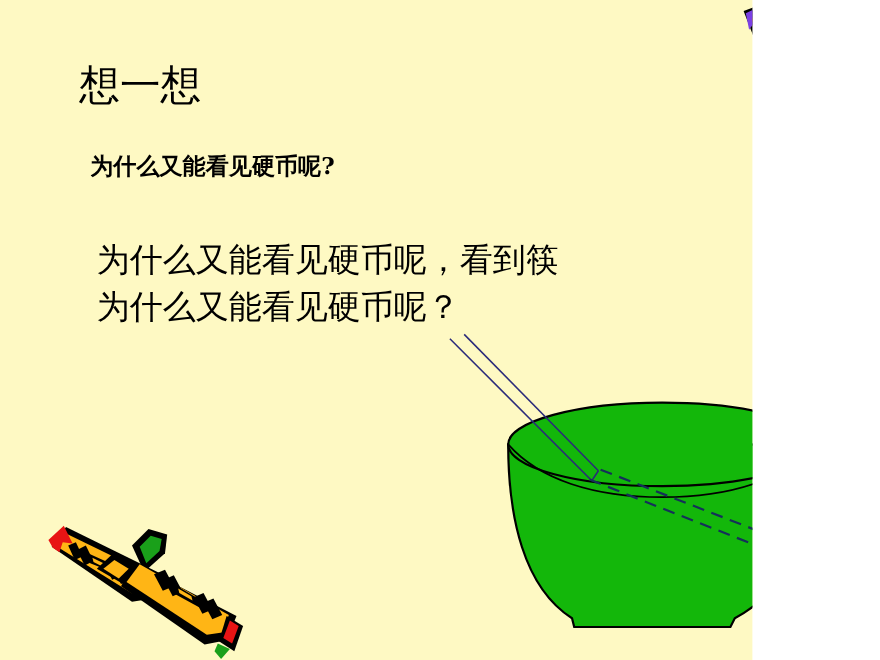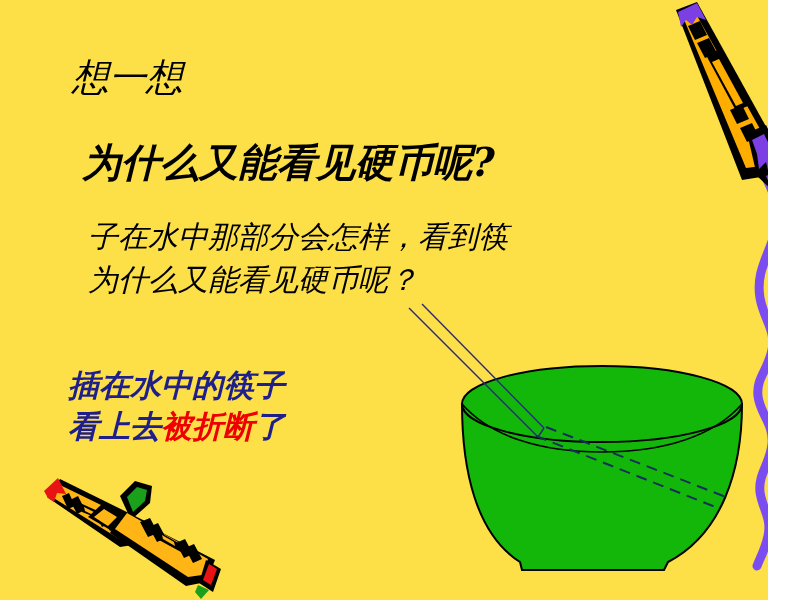--- a/index.html
+++ b/index.html
@@ -5,25 +5,24 @@
   html, body {
     margin: 0;
     padding: 0;
     background: #ffffff;
   }
   body {
     font-family: "Liberation Serif", "DejaVu Serif", serif;
   }
   #slide {
     position: relative;
-    width: 768px;
+    width: 684px;
     height: 600px;
-    background: #fde047;
+    background: #fef9c3;
     overflow: hidden;
-    font-style: italic;
   }
 
   
   .txt {
     position: absolute;
     white-space: pre;
     color: #000000;
     font-family: "DejaVu Serif", "Liberation Serif", serif;
     line-height: 1.28;
   }
@@ -31,21 +30,21 @@
   #title-text {
     left: 72px;
     top: 54px;
     font-size: 37px;
     letter-spacing: 0px;
   }
 
   #question-text {
     left: 82px;
     top: 138px;
-    font-size: 39px;
+    font-size: 21px;
     font-weight: 700;
   }
 
   #explain-text {
     left: 88px;
     top: 216px;
     font-size: 30px;
     line-height: 1.42;
   }
 
@@ -168,19 +167,17 @@
         <path d="M 209 564 L 217 569 L 211 585 L 203 580 Z" fill="#e81414"></path>
         <path d="M 198 585 L 209 590 L 201 599 L 195 592 Z" fill="#1aa01a"></path>
       </g>
     </g>
   </svg>
 
   <div class="txt" id="title-text">想一想</div>
 
   <div class="txt" id="question-text">为什么又能看见硬币呢?</div>
 
-  <div class="txt" id="explain-text"><span>子在水中那部分会怎样，看到筷</span>
+  <div class="txt" id="explain-text"><span>为什么又能看见硬币呢，看到筷</span>
 <span>为什么又能看见硬币呢？</span></div>
 
-  <div class="txt" id="conclusion-text"><span>插在水中的筷子</span>
-<span>看上去</span><span class="hl">被折断</span><span>了</span></div>
 
 </div>
 
 </body></html>

